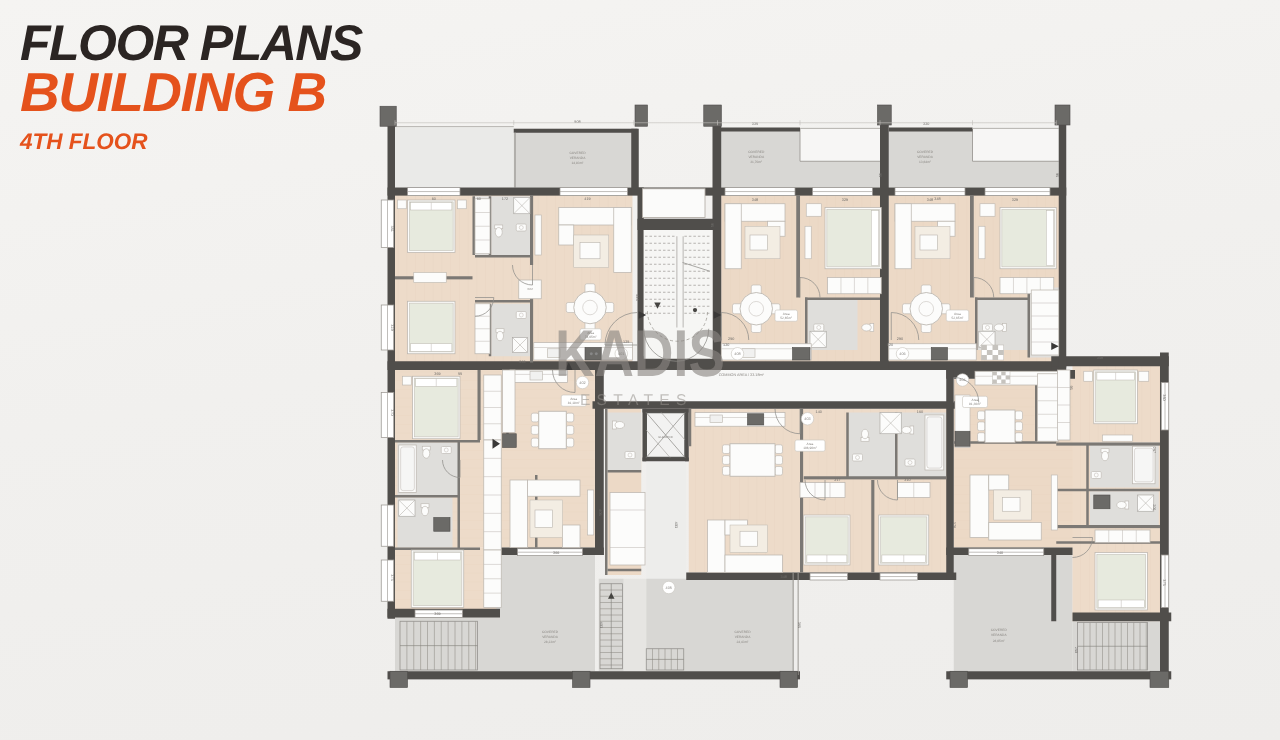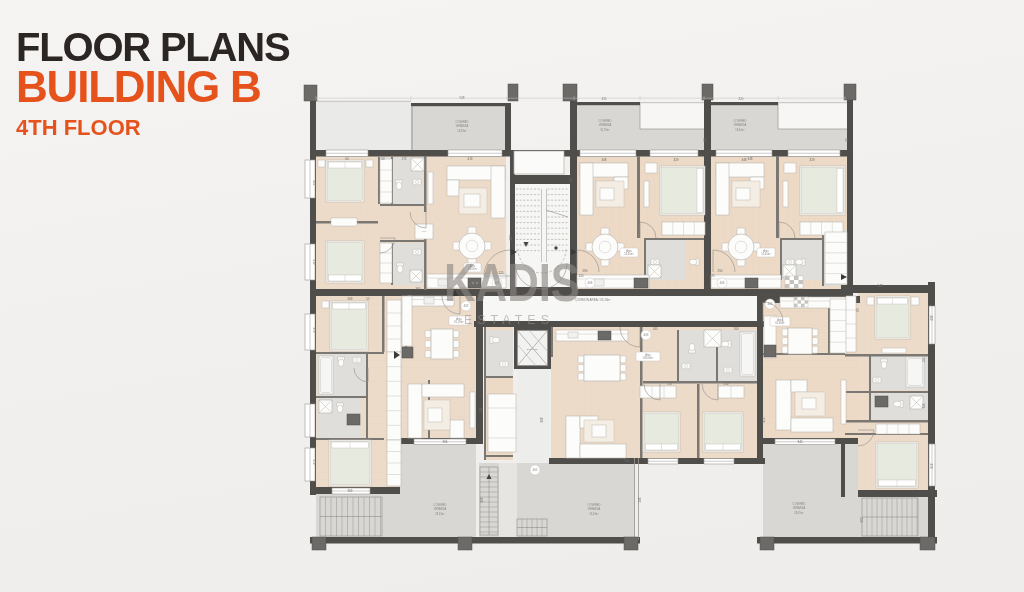--- a/index.html
+++ b/index.html
@@ -1,21 +1,21 @@
 <!DOCTYPE html>
 <html><head><meta charset="utf-8">
 <style>
 html,body{margin:0;padding:0;}
 body{width:1024px;height:592px;overflow:hidden;
  background:linear-gradient(170deg,#f5f4f2 0%,#f1f0ee 45%,#eeedeb 100%);
  font-family:"Liberation Sans", sans-serif;}
-.titleblock{position:absolute;left:16px;top:28px;}
+.titleblock{position:absolute;left:16px;top:16px;font-style:italic;}
 .t1{font-size:40px;font-weight:bold;color:#2b2523;letter-spacing:-1.2px;line-height:0.97;}
 .t2{font-size:44px;font-weight:bold;color:#e5521c;letter-spacing:-1.2px;line-height:0.92;}
-.t3{font-size:22px;font-weight:bold;color:#e5521c;margin-top:8px;letter-spacing:0px;}
+.t3{font-size:18px;font-weight:bold;color:#e5521c;margin-top:8px;letter-spacing:0px;}
 svg{position:absolute;left:0;top:0;}
 </style></head><body>
 
 <div class="titleblock">
 
 <div class="t1">FLOOR PLANS</div>
 
 <div class="t2">BUILDING B</div>
 
 <div class="t3">4TH FLOOR</div>

